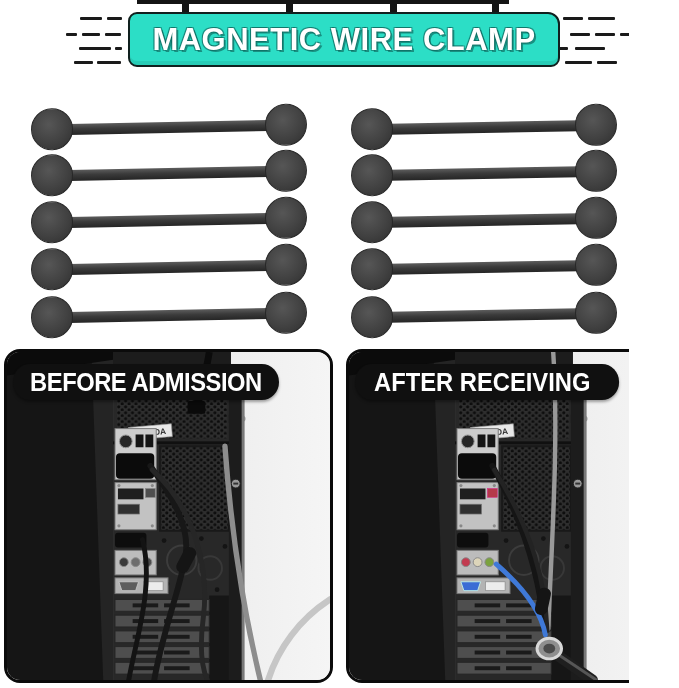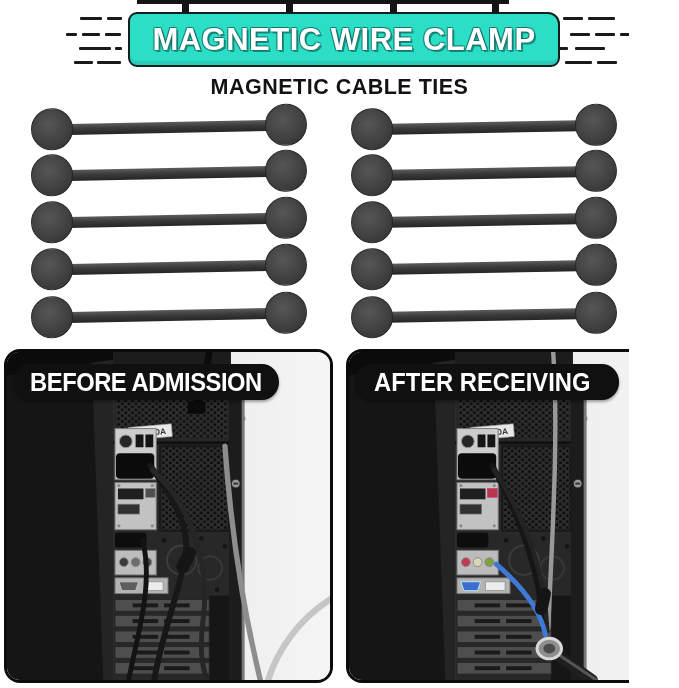--- a/index.html
+++ b/index.html
@@ -75,21 +75,20 @@
     <div class="dash" style="left:620px;top:33px;width:10px"></div>
     <div class="dash" style="left:558px;top:47px;width:10px"></div>
     <div class="dash" style="left:575px;top:47px;width:30px"></div>
     <div class="dash" style="left:565px;top:61px;width:27px"></div>
     <div class="dash" style="left:597px;top:61px;width:20px"></div>
   </div>
 
   <div class="sign">
     <span class="sign-title">MAGNETIC WIRE CLAMP</span>
   </div>
-  <div class="subtitle">MAGNETIC CABLE TIES</div>
 
   <div>
     <div class="tie" style="left:31px;top:106px;width:276px">
         <span class="knob"></span>
         <span class="strap"></span>
         <span class="knob"></span>
       </div>
     <div class="tie" style="left:31px;top:152px;width:276px">
         <span class="knob"></span>
         <span class="strap"></span>

